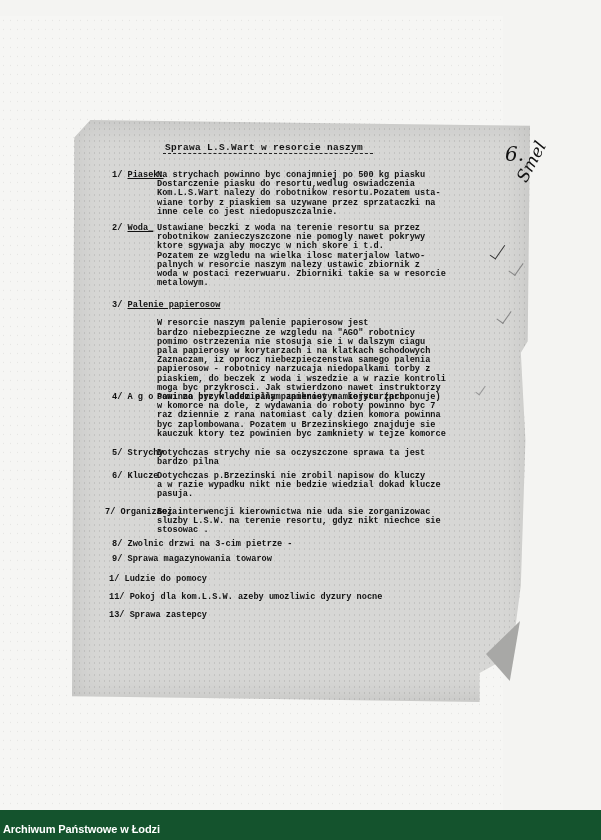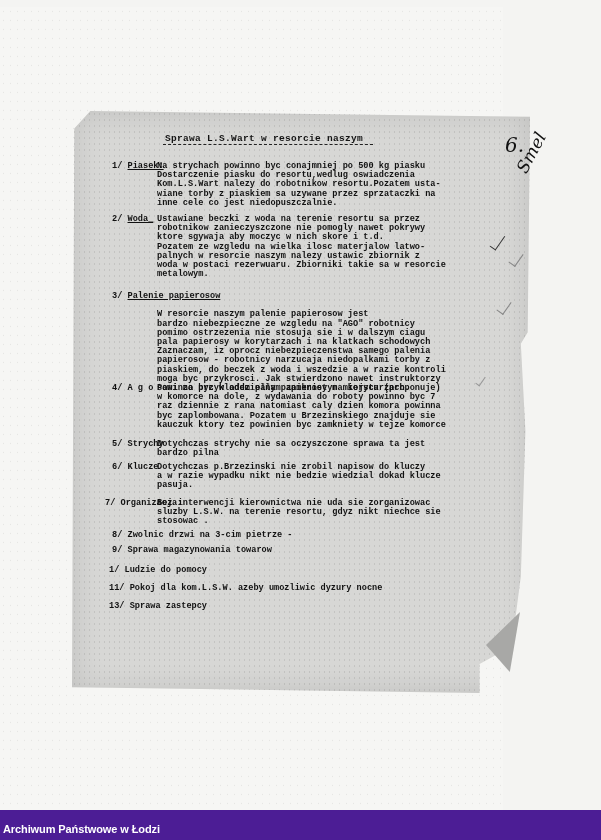--- a/index.html
+++ b/index.html
@@ -2,21 +2,21 @@
 <html><head>
   <meta charset="utf-8">
   <style>
     html, body { margin: 0; padding: 0; }
     body {
       width: 601px; height: 840px; position: relative; overflow: hidden;
       background: #f4f4f2;
       font-family: "Liberation Mono", "DejaVu Sans Mono", monospace;
     }
     .viewer {
-      position: absolute; left: 0; top: 7px; width: 503px; height: 810px;
+      position: absolute; left: 0; top: 16px; width: 503px; height: 810px;
       background: #f6f6f4;
       background-image: radial-gradient(#e6e6e4 0.6px, transparent 0.8px);
       background-size: 7px 9px;
     }
     .paper {
       position: absolute; left: 72px; top: 104px; width: 458px; height: 582px;
       background: #d7d7d5;
       background-image: radial-gradient(#c4c4c2 0.7px, transparent 1px);
       background-size: 5px 6px;
       clip-path: polygon(4% 0%, 100% 1%, 99.5% 38%, 98% 40%, 99% 55%, 98% 80%, 96% 92%, 89% 95%, 89% 100%, 0% 99%, 0.5% 3%);
@@ -43,21 +43,21 @@
     .label-u { text-decoration: underline; }
     .body { position: absolute; left: 110px; top: 0; width: 320px; white-space: pre-wrap; }
     .hand {
       position: absolute; color: #111; font-family: "DejaVu Serif", serif; font-style: italic;
     }
     .tick {
       position: absolute; border-right: 1.5px solid #333; border-bottom: 1.5px solid #333;
       transform: rotate(35deg);
     }
     .footer {
-      position: absolute; left: 0; top: 810px; width: 601px; height: 30px; background: #4c1d95;
+      position: absolute; left: 0; top: 810px; width: 601px; height: 30px; background: #14532d;
     }
     .footer-text {
       position: absolute; left: 3px; top: 13px; color: #fff; font-family: "Liberation Sans", sans-serif;
       font-size: 11px; font-weight: bold; letter-spacing: -0.1px;
     }
     .flat { white-space: nowrap; }
   </style>
 </head>
 <body>
 

